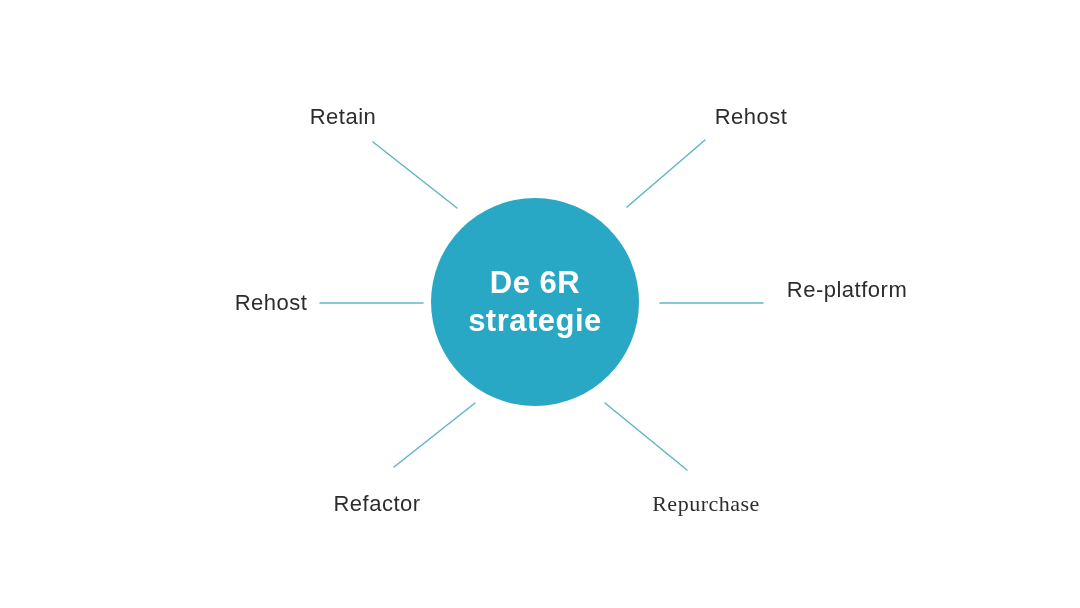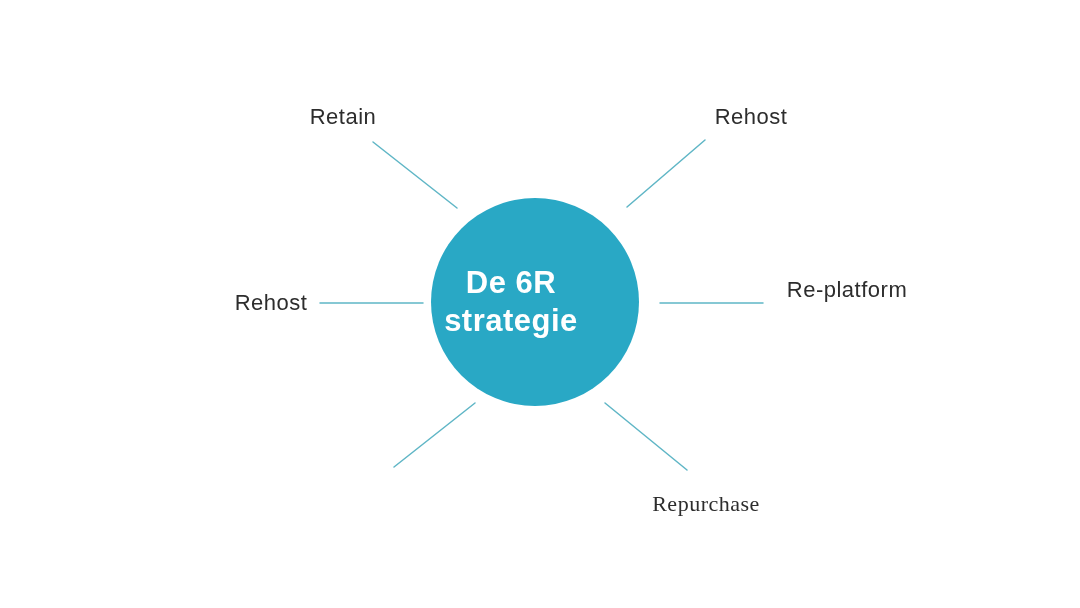--- a/index.html
+++ b/index.html
@@ -24,21 +24,21 @@
     stroke:var(--line);
     stroke-width:1.5;
     stroke-linecap:round;
   }
   .center-circle{
     position:absolute;
     left:431px;top:198px;
     width:208px;height:208px;
     border-radius:50%;
     background:var(--circle);
-    display:flex;align-items:center;justify-content:flex-start;
+    display:flex;align-items:center;justify-content:center;
     text-align:center;
   }
   .center-circle .center-label{
     color:var(--center-text);
     font-size:31px;
     font-weight:700;
     line-height:38px;
     letter-spacing:0.5px;
     width:160px;
   }
@@ -77,16 +77,17 @@
   </div>
 
   <div class="node-label label-retain">Retain</div>
 
   <div class="node-label label-rehost">Rehost</div>
 
   <div class="node-label label-retire">Rehost</div>
 
   <div class="node-label label-replatform">Re-platform</div>
 
+  <div class="node-label label-refactor">Refactor</div>
 
   <div class="node-label label-repurchase">Repurchase</div>
 
 </div>
 
 </body></html>

